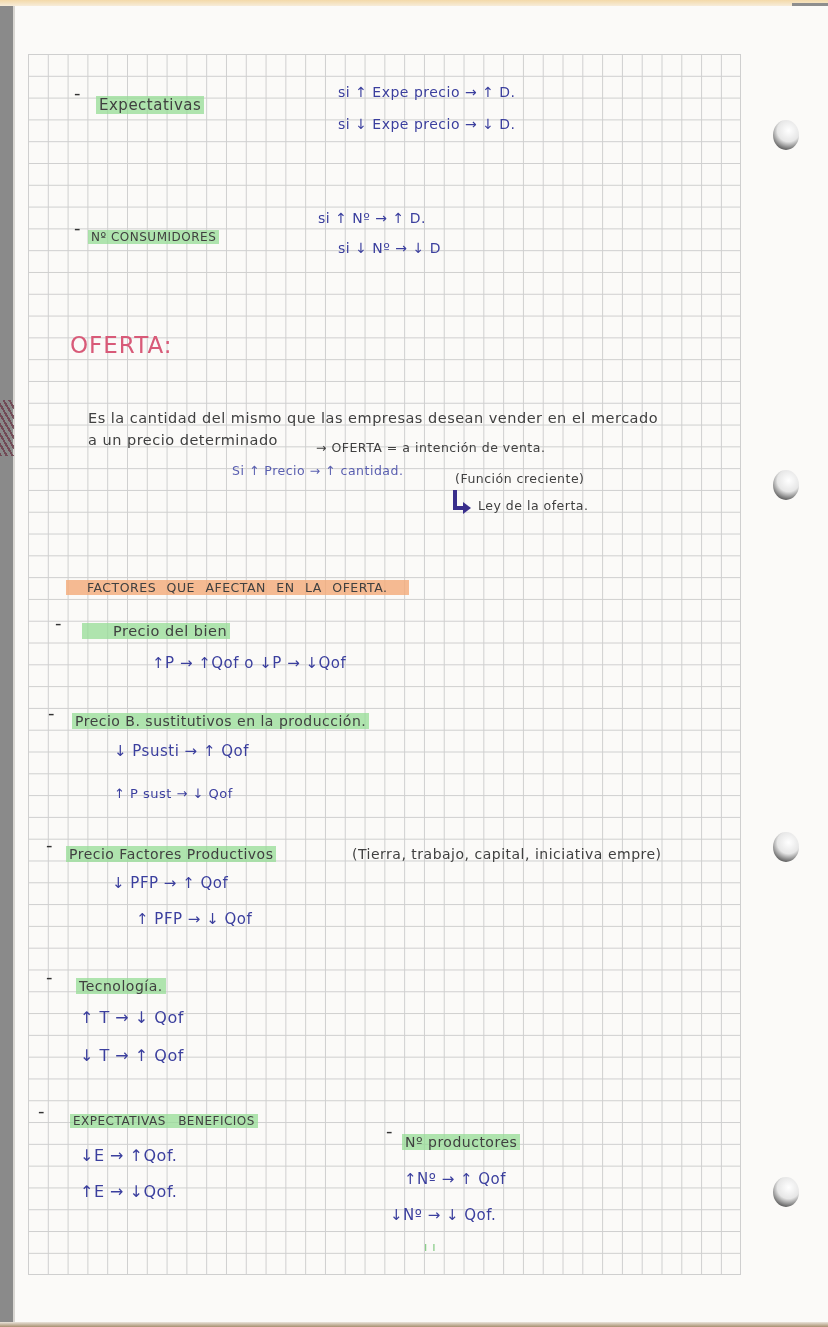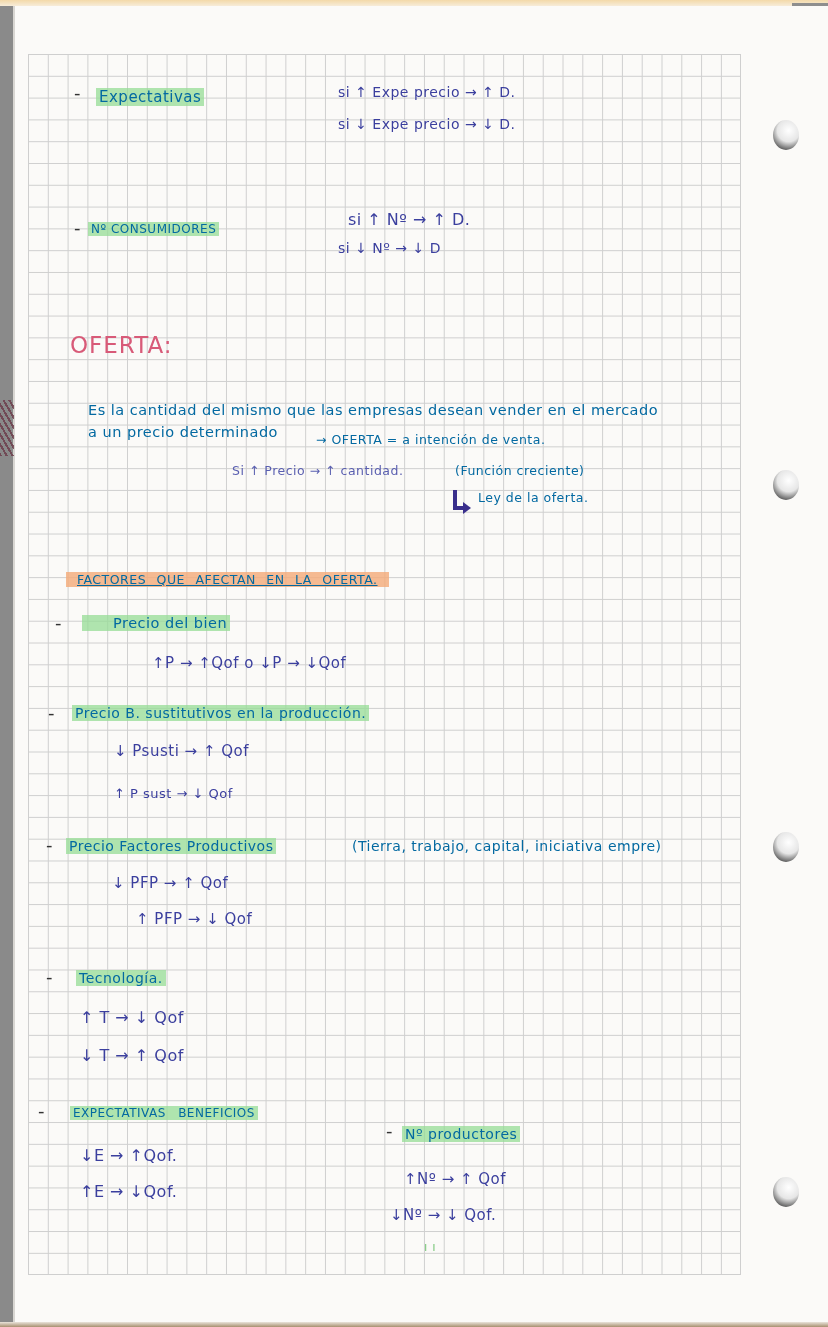--- a/index.html
+++ b/index.html
@@ -47,25 +47,25 @@
     .scribble {
       position: absolute; left: 0; top: 400px; width: 14px; height: 56px;
       background: repeating-linear-gradient(60deg, #6b3a48 0 2px, transparent 2px 5px);
       opacity: 0.8;
     }
     .hw {
       position: absolute; white-space: nowrap;
       font-family: "DejaVu Sans", sans-serif;
       letter-spacing: 0.5px;
     }
-    .pencil { color: #0369a1; }
+    .pencil { color: #404040; margin-top: 8px; }
     .blue { color: #3b3f9e; }
     .red { color: #d85a78; }
     .hl-green { background: rgba(150, 220, 150, 0.75); padding: 0 3px; }
-    .hl-orange { background: rgba(244, 170, 120, 0.8); padding: 0 11px; text-decoration: underline; }
+    .hl-orange { background: rgba(244, 170, 120, 0.8); padding: 0 21px; }
     .dash { position: absolute; color: #333; font-size: 18px; }
     .arrow-l {
       position: absolute; left: 452px; top: 488px; width: 20px; height: 26px;
     }
     .faint-green { color: #7cc87c; font-size: 12px; }
   </style>
 </head>
 <body>
 
 <div class="top-edge"></div>
@@ -81,21 +81,21 @@
 <div class="hole" style="left:773px; top:832px;"></div>
 <div class="hole" style="left:773px; top:1177px;"></div>
 
 <span class="dash" style="left:74px; top:82px;">-</span>
 <span class="hw pencil hl-green" style="left:96px; top:88px; font-size:15px;">Expectativas</span>
 <span class="hw blue" style="left:338px; top:84px; font-size:14px;">si ↑ Expe precio → ↑ D.</span>
 <span class="hw blue" style="left:338px; top:116px; font-size:14px;text-align:right;">si ↓ Expe precio → ↓ D.</span>
 
 <span class="dash" style="left:74px; top:217px;">-</span>
 <span class="hw pencil hl-green" style="left:88px; top:222px; font-size:12px;">Nº CONSUMIDORES</span>
-<span class="hw blue" style="left:348px; top:210px; font-size:16px;">si ↑ Nº → ↑ D.</span>
+<span class="hw blue" style="left:318px; top:210px; font-size:14px;">si ↑ Nº → ↑ D.</span>
 <span class="hw blue" style="left:338px; top:240px; font-size:14px;">si ↓ Nº → ↓ D</span>
 
 <span class="hw red" style="left:70px; top:332px; font-size:23px; letter-spacing:1px;">OFERTA:</span>
 <span class="hw pencil" style="left:88px; top:402px; font-size:14.5px;">Es la cantidad del mismo que las empresas desean vender en el mercado</span>
 <span class="hw pencil" style="left:88px; top:424px; font-size:14.5px;">a un precio determinado</span>
 <span class="hw pencil" style="left:316px; top:432px; font-size:12.5px;">→ OFERTA = a intención de venta.</span>
 <span class="hw blue" style="left:204px; top:463px; font-size:12.5px; color:#5a5fb0;margin-left:28px;">Si ↑ Precio → ↑ cantidad.</span>
 <span class="hw pencil" style="left:455px; top:463px; font-size:12.5px;">(Función creciente)</span>
 <svg class="arrow-l" viewBox="0 0 20 26">
   <path d="M3 2 L3 20 L12 20" stroke="#3a2f8c" stroke-width="4" fill="none"></path>

